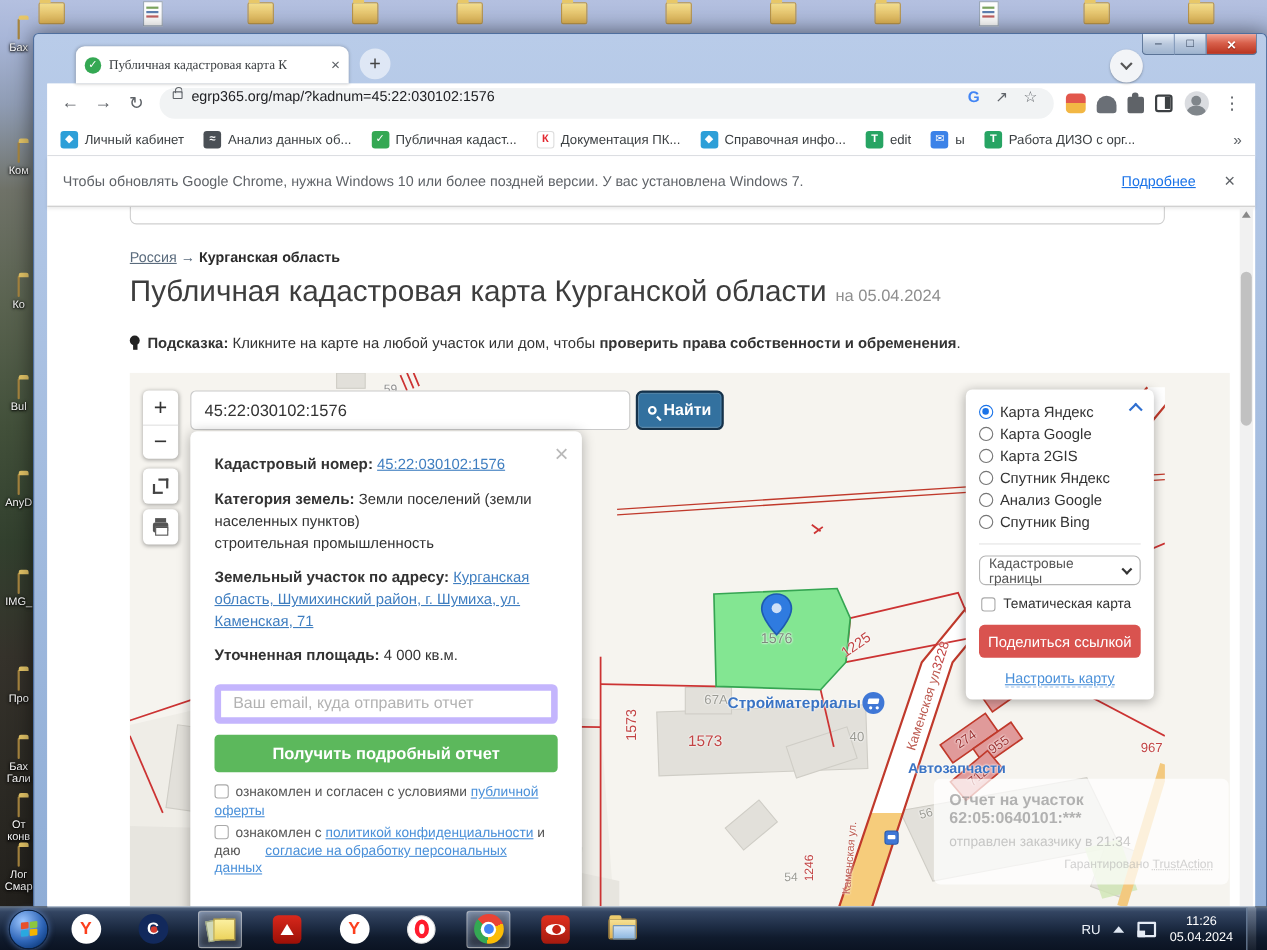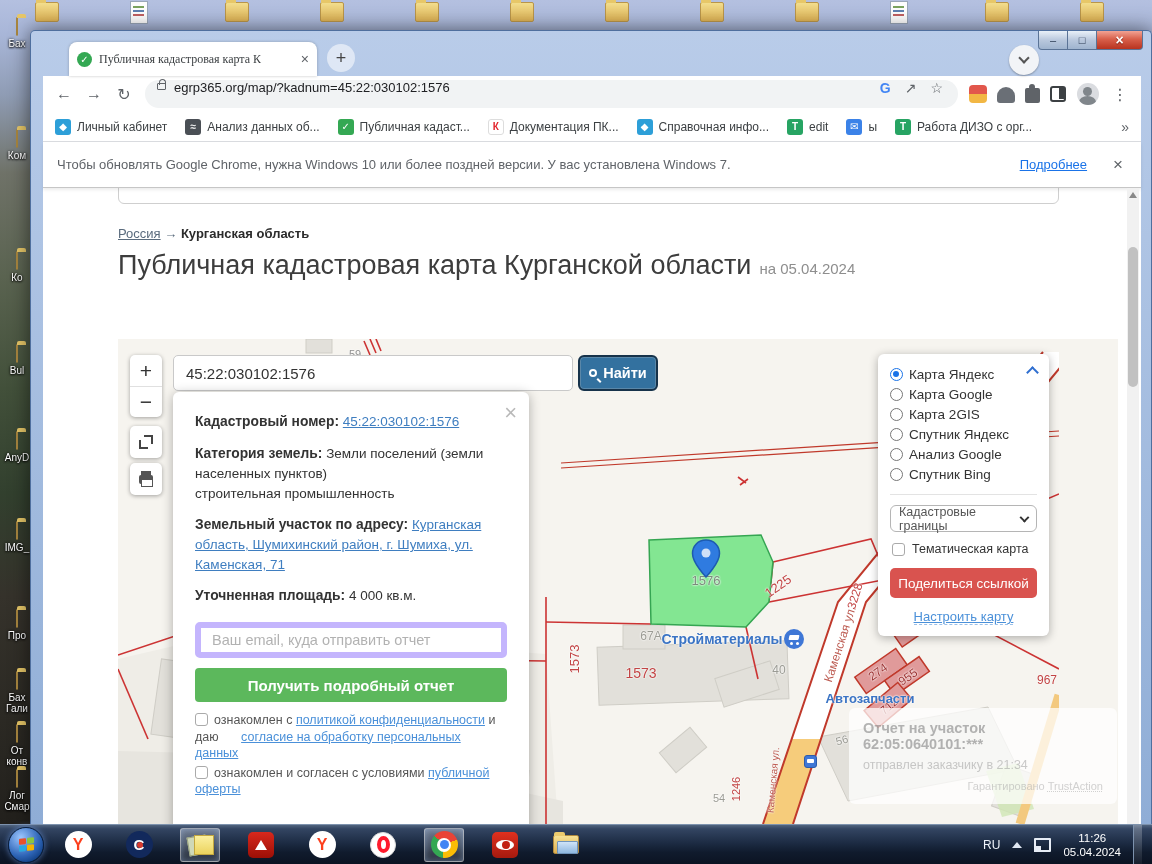--- a/index.html
+++ b/index.html
@@ -298,20 +298,26 @@
       <div class="breadcrumb">
         <a class="lnk" style="color:#5a6b7d" href="#">Россия</a>
         <span>→</span>
         <b>Курганская область</b>
       </div>
 
       <h1 class="page-title">
         <span>Публичная кадастровая карта Курганской области</span><span class="date">на 05.04.2024</span>
       </h1>
 
+      <div class="tip">
+        <i class="bulb"></i>
+        <span><b>Подсказка:</b>
+          <span>Кликните на карте на любой участок или дом, чтобы</span>
+          <b>проверить права собственности и обременения</b><span>.</span></span>
+      </div>
 
       <div class="map">
         <svg class="decor" width="941" height="485" viewBox="0 0 941 485">
           <rect x="0" y="0" width="941" height="485" fill="#f6f4ef"></rect>
           <polygon points="0,320 120,292 428,315 440,485 0,485" fill="#efede7"></polygon>
           <polygon points="0,412 240,418 445,462 445,485 0,485" fill="#e7e5df"></polygon>
           <g fill="#e2e0da" stroke="#cfcdc6" stroke-width="1">
             <rect x="188" y="0" width="26" height="14"></rect>
             <rect x="480" y="305" width="190" height="58" transform="rotate(-2 575 334)"></rect>
             <rect x="505" y="286" width="42" height="24"></rect>
@@ -413,22 +419,22 @@
             <a class="lnk" href="#">45:22:030102:1576</a></div>
           <div class="info-row"><b>Категория земель:</b>
             <span>Земли поселений (земли населенных пунктов)</span><br>
             <span>строительная промышленность</span></div>
           <div class="info-row"><b>Земельный участок по адресу:</b>
             <a class="lnk" href="#">Курганская область, Шумихинский район, г. Шумиха, ул. Каменская, 71</a></div>
           <div class="info-row"><b>Уточненная площадь:</b>
             <span>4 000 кв.м.</span></div>
           <input class="email-input" type="text" placeholder="Ваш email, куда отправить отчет" style="">
           <button class="green-btn">Получить подробный отчет</button>
+          <label class="agree"><i class="cbx"></i><span>ознакомлен и согласен с условиями</span> <a class="alink" href="#">публичной оферты</a></label>
           <label class="agree"><i class="cbx"></i><span>ознакомлен с</span> <a class="alink" href="#">политикой конфиденциальности</a> <span>и даю</span> <a class="alink" href="#" style="margin-left:19px">согласие на обработку персональных данных</a></label>
-          <label class="agree"><i class="cbx"></i><span>ознакомлен и согласен с условиями</span> <a class="alink" href="#">публичной оферты</a></label>
           <div class="card-links">
             <br>
             
           </div>
         </div>
 
         <div class="layers">
           <i class="collapse"></i>
           <div id="layer-options">
               <div class="layer-row">

